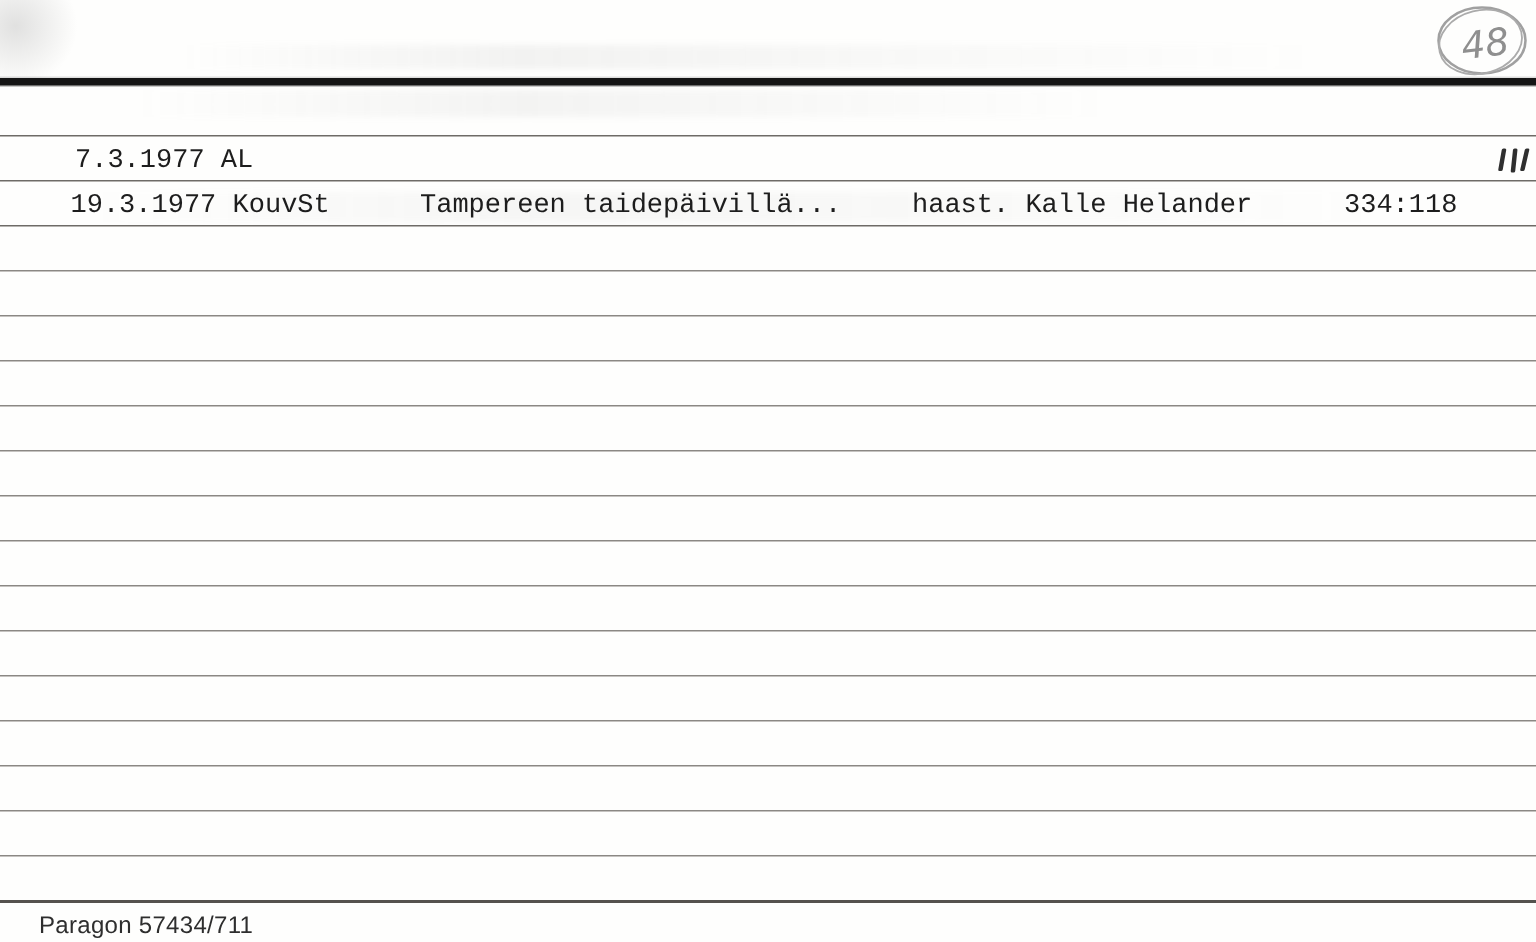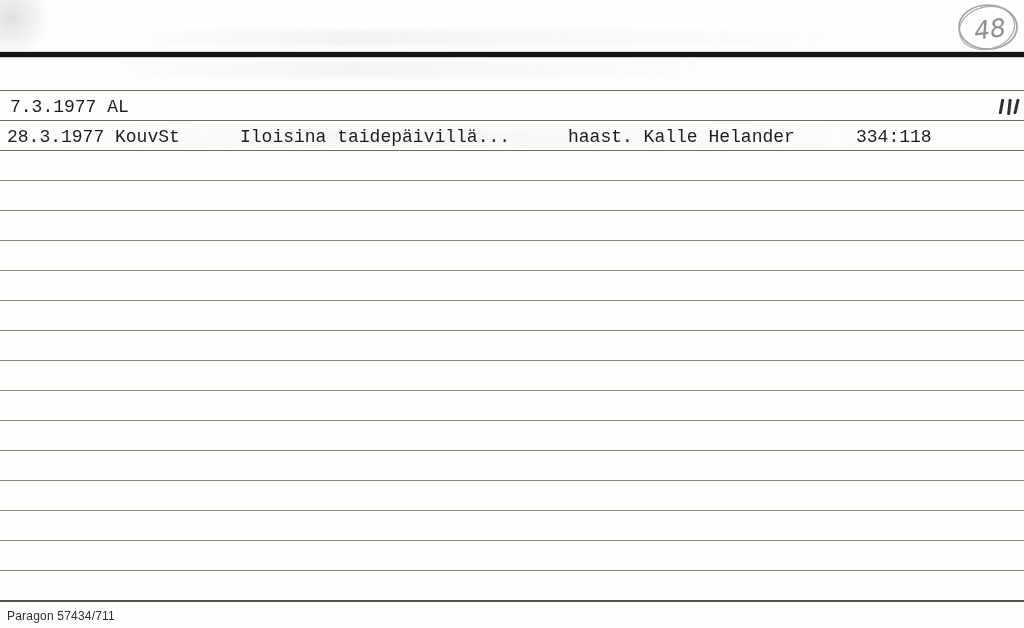--- a/index.html
+++ b/index.html
@@ -50,37 +50,37 @@
     background:var(--rule);
   }
   .rule.dark{background:var(--rule-dark);}
   .rule.last{background:#55524e;height:2px;}
   .entry-row{
     position:absolute;left:0;width:1024px;height:22px;
     font-family:"Liberation Mono","DejaVu Sans Mono",monospace;
     font-size:18px;line-height:20px;color:var(--ink);
     white-space:pre;
   }
-  .cell{position:absolute;top:0;}
+  .cell{position:absolute;top:0;margin-left:40px;}
   .tally{
     position:absolute;display:flex;gap:5px;align-items:flex-end;
   }
   .tally .stroke{
     width:2.5px;height:15px;background:#2f2f2f;border-radius:1px;
     transform:skewX(-10deg);
   }
   .tally .stroke:nth-child(2){height:16px;transform:skewX(-6deg) translateY(1px);}
   .tally .stroke:nth-child(3){height:15px;transform:skewX(-13deg);}
   .circled-number{
     position:absolute;left:950px;top:0px;
   }
   .footer{
-    position:absolute;left:7px;top:609px;
+    position:absolute;left:26px;top:609px;
     font-family:"Liberation Sans",sans-serif;
-    font-size:12px;color:var(--footer-ink);letter-spacing:0.2px;text-align:center;
+    font-size:16px;color:var(--footer-ink);letter-spacing:0.2px;text-align:center;
   }
 </style>
 </head>
 <body>
 
 <div class="scan">
 
   <div class="smudge-topleft"></div>
   <div class="band-above-heavy"></div>
   <div class="band-below-heavy"></div>
@@ -114,21 +114,21 @@
       <div class="rule" style="top: 570px;"></div>
       <div class="rule last" style="top: 600px;"></div>
     </div>
 
   <div class="entry-row" style="top:97px;">
     <span class="cell" style="left:10px;">7.3.1977 AL</span>
     <span class="tally" id="tally-1" style="left:1000px;top:1px;"><div class="stroke"></div><div class="stroke"></div><div class="stroke"></div></span>
   </div>
 
   <div class="entry-row" style="top:127px;">
-    <span class="cell" style="left:7px;">28.3.1977 KouvSt</span>
-    <span class="cell" style="left:240px;">Iloisina taidepäivillä...</span>
+    <span class="cell" style="left:7px;">19.3.1977 KouvSt</span>
+    <span class="cell" style="left:240px;">Tampereen taidepäivillä...</span>
     <span class="cell" style="left:568px;">haast. Kalle Helander</span>
     <span class="cell" style="left:856px;font-family:Liberation Mono, monospace;">334:118</span>
   </div>
 
   <div class="footer">Paragon 57434/711</div>
 
 </div>
 
 </body></html>

